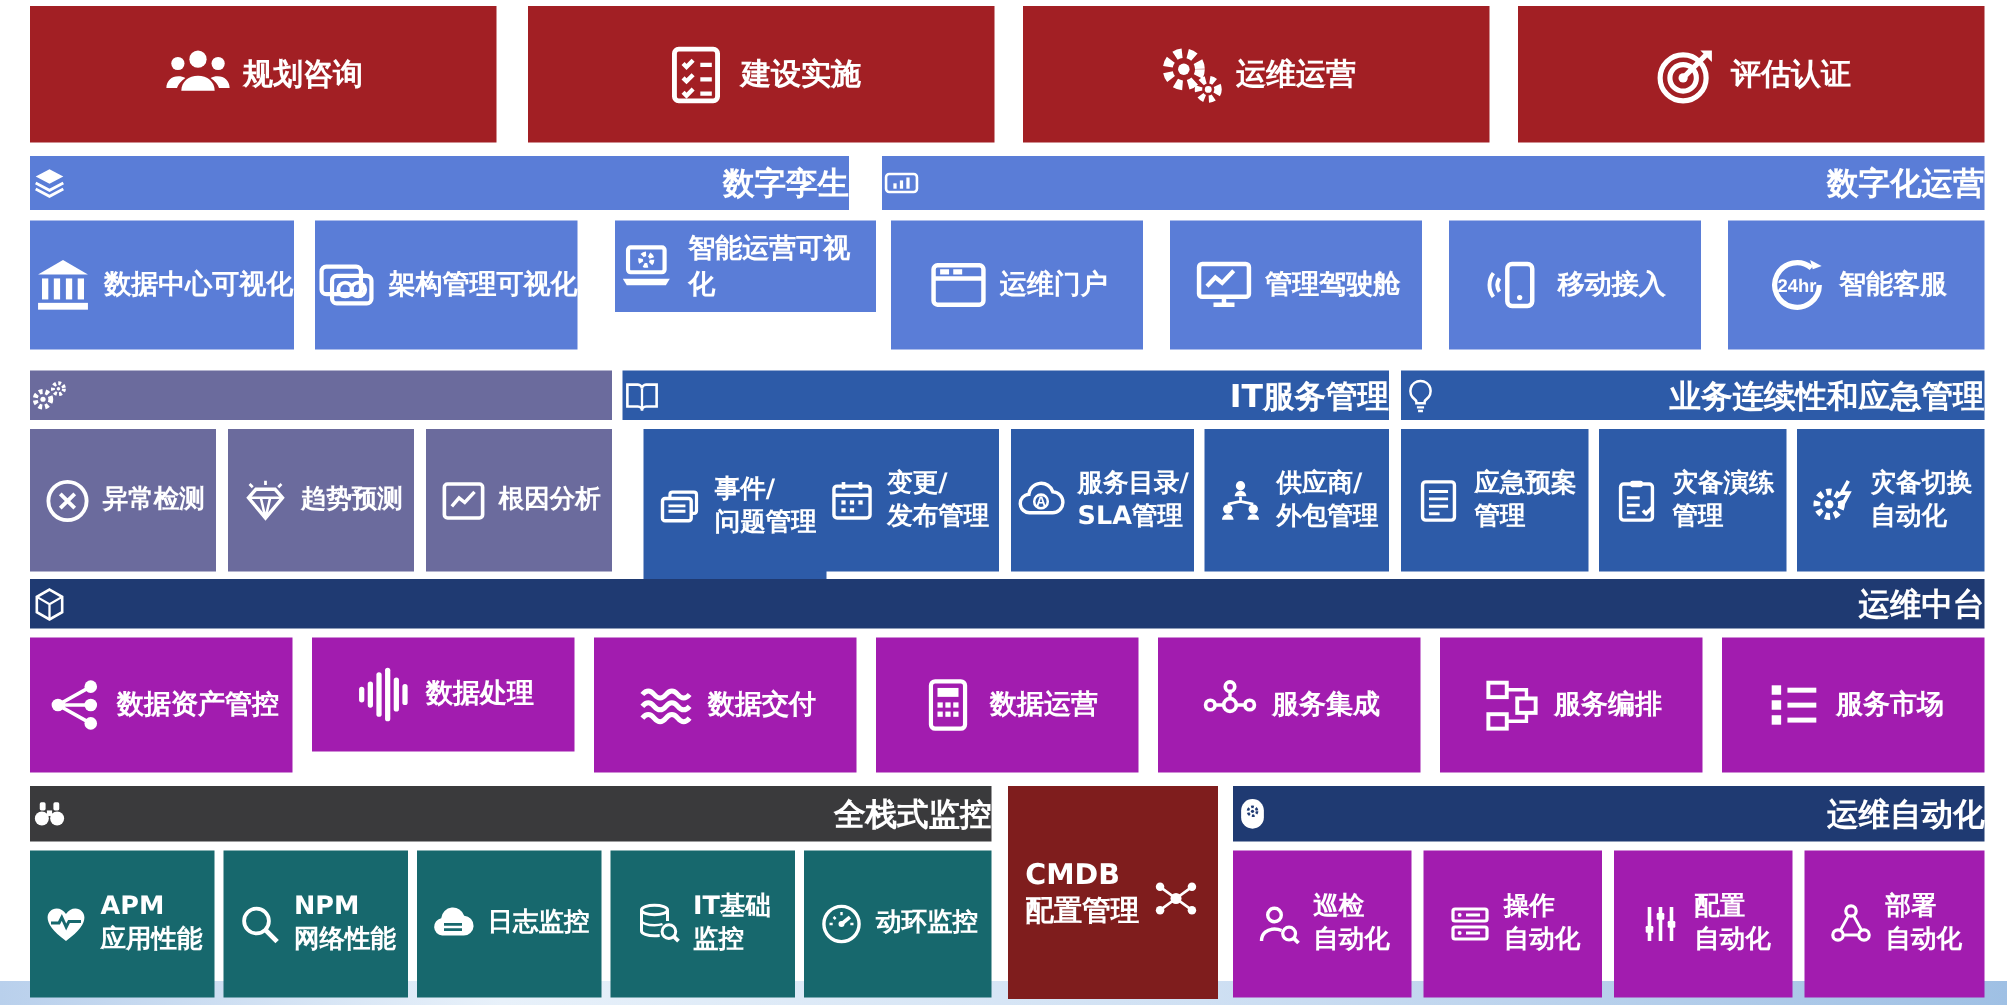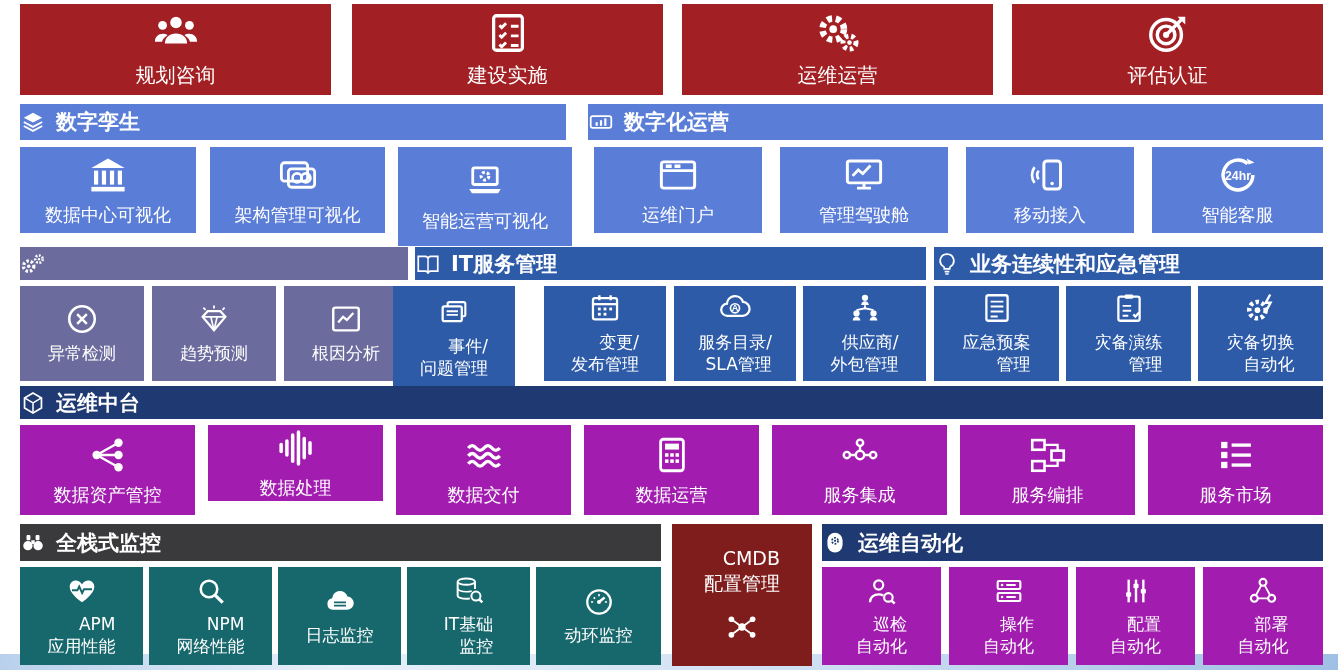--- a/index.html
+++ b/index.html
@@ -1,19 +1,19 @@
 <!DOCTYPE html>
 <html><head>
 <meta charset="utf-8">
 <style>
   *{margin:0;padding:0;box-sizing:border-box}
   html,body{width:1338px;height:670px}
   body{position:relative;background:#ffffff;font-family:"DejaVu Sans","Liberation Sans",sans-serif;overflow:hidden}
-  .blk{position:absolute;display:flex;flex-direction:column;align-items:center;justify-content:center;gap:7px;color:#fff;text-align:right;font-weight:normal}
-  .bar{position:absolute;display:flex;align-items:center;justify-content:flex-start;gap:10px;color:#fff;font-weight:bold;font-size:21px}
+  .blk{position:absolute;display:flex;flex-direction:row;align-items:center;justify-content:center;gap:7px;color:#fff;text-align:left;font-weight:bold}
+  .bar{position:absolute;display:flex;align-items:center;justify-content:space-between;gap:10px;color:#fff;font-weight:bold;font-size:21px}
   .lbl{line-height:1.28}
   .f20{font-size:20px}.f18{font-size:18px}.f17{font-size:17px}.f19{font-size:19px}
   .ln{display:block}
   .ln:empty{display:none}
   .ic{display:block}
   .i46{width:46px;height:46px}
   .i40{width:42px;height:42px}
   .i34{width:34px;height:34px}
   .i32{width:32px;height:32px}
   .i26{width:26px;height:26px}
@@ -387,21 +387,21 @@
       <use href="#i-bank"></use>
     </svg>
   <div class="lbl f18">数据中心可视化</div>
 </div>
 <div class="blk corn" style="left:210px;top:147px;width:175px;height:86px">
   <svg class="ic i40">
       <use href="#i-cards-view"></use>
     </svg>
   <div class="lbl f18">架构管理可视化</div>
 </div>
-<div class="blk corn" style="left:398px;top:147px;width:174px;height:99px">
+<div class="blk corn" style="left:410px;top:147px;width:174px;height:61px">
   <svg class="ic i40">
       <use href="#i-laptop-gear"></use>
     </svg>
   <div class="lbl f18">智能运营可视化</div>
 </div>
 <div class="blk corn" style="left:594px;top:147px;width:168px;height:86px">
   <svg class="ic i40">
       <use href="#i-browser-window"></use>
     </svg>
   <div class="lbl f18">运维门户</div>
@@ -454,21 +454,21 @@
       <use href="#i-gem"></use>
     </svg>
   <div class="lbl f17">趋势预测</div>
 </div>
 <div class="blk purp" style="left:284px;top:286px;width:124px;height:95px">
   <svg class="ic i34">
       <use href="#i-chart-box"></use>
     </svg>
   <div class="lbl f17">根因分析</div>
 </div>
-<div class="blk mblue" style="left:393px;top:286px;width:122px;height:103px">
+<div class="blk mblue" style="left:429px;top:286px;width:122px;height:103px">
   <svg class="ic i34">
       <use href="#i-stacked-cards"></use>
     </svg>
   <div class="lbl f17">
       <span class="ln">事件/</span>
       <span class="ln">问题管理</span>
     </div>
 </div>
 <div class="blk mblue" style="left:544px;top:286px;width:122px;height:95px">
   <svg class="ic i34">

